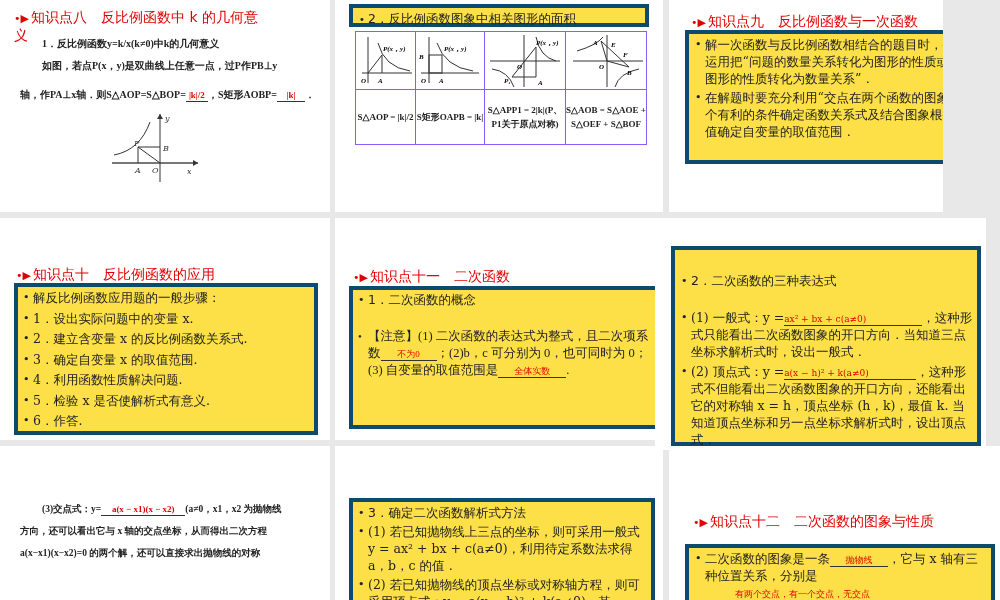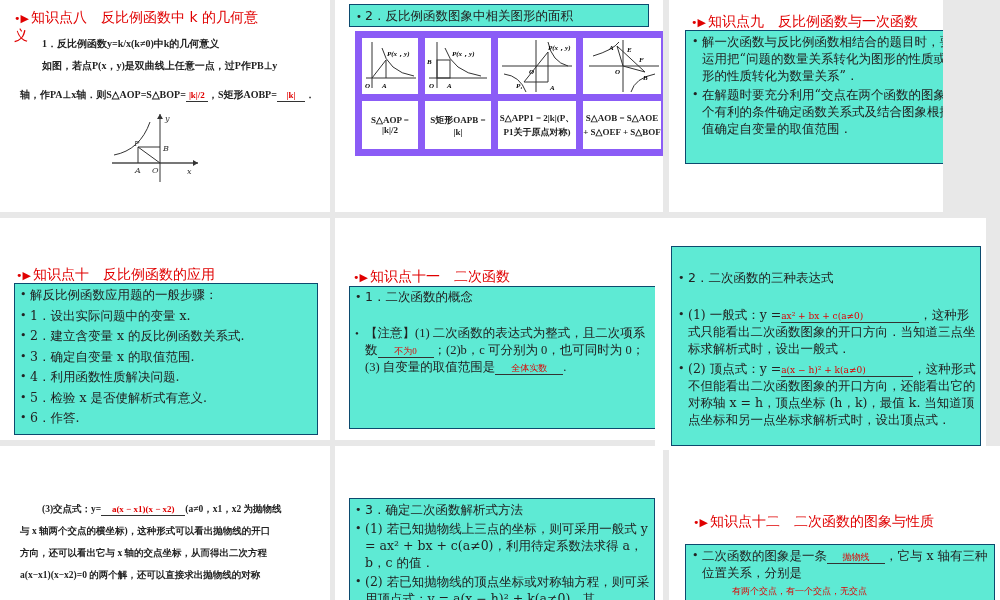--- a/index.html
+++ b/index.html
@@ -23,30 +23,30 @@
   #s8 { left:335px; top:446px; width:328px; height:154px; }
   #s9 { left:669px; top:446px; width:331px; height:154px; }
 
   .kp-title {
     position:absolute; color:#e00000;
     font-family:"DejaVu Sans","Liberation Sans",sans-serif;
     font-size:14px; line-height:18px; white-space:nowrap;
   }
   .kp-title .mk { font-size:11px; margin-right:2px; }
   .box {
-    position:absolute; border:1px solid #0c4a6e; background:#5eead4;
+    position:absolute; border:4px solid #0c4a6e; background:#fde047;
     box-sizing:border-box;
   }
   .li { position:relative; padding-left:12px; font-size:12.5px; line-height:17px; }
   .li::before { content:"•"; position:absolute; left:2px; top:0; font-size:11px; }
   .bold { font-family:"DejaVu Sans","Liberation Sans",sans-serif; }
   .red { color:#e00000; }
   .blank { display:inline-block; border-bottom:1px solid #333; text-align:center; color:#e00000; font-size:9px; line-height:11px; vertical-align:baseline; }
   table.area { border-collapse:collapse; position:absolute; left:20px; top:31px; }
-  table.area td { border:7px solid #8b5cf6; text-align:center; font-size:9px; font-weight:bold; font-family:"Liberation Serif",serif; padding:0; }
+  table.area td { border:1px solid #8b5cf6; text-align:center; font-size:9px; font-weight:bold; font-family:"Liberation Serif",serif; padding:0; }
 </style>
 </head>
 <body>
 
 <div class="slide" id="s1">
   <div class="kp-title" style="left:14px;top:8px;">
     <span class="mk">•▶</span><span>知识点八　反比例函数中 k 的几何意</span>
   </div>
   <div class="kp-title" style="left:14px;top:26px;">义</div>
   <div style="position:absolute;left:42px;top:37px;font-size:10px;font-weight:bold;font-family:'Liberation Serif',serif;">1．反比例函数y=k/x(k≠0)中k的几何意义</div>
@@ -192,21 +192,20 @@
       <span>(2) 顶点式：y =</span><span class="blank" style="width:132px;text-align:left;">a(x − h)² + k(a≠0)</span><span>，这种形式不但能看出二次函数图象的开口方向，还能看出它的对称轴 x = h，顶点坐标 (h，k)，最值 k. 当知道顶点坐标和另一点坐标求解析式时，设出顶点式．</span>
     </div>
   </div>
 </div>
 
 <div class="slide" id="s7">
   <div style="position:absolute;left:20px;top:52px;width:300px;font-size:9.5px;font-weight:bold;line-height:22px;font-family:'Liberation Serif',serif;">
     <div style="padding-left:22px;white-space:nowrap;">
       <span>(3)交点式：y=</span><span class="blank" style="width:84px;font-size:9px;">a(x − x1)(x − x2)</span><span>(a≠0，x1，x2 为抛物线</span>
     </div>
-    <div style="white-space:nowrap;">与 x 轴两个交点的横坐标)，这种形式可以看出抛物线的开口</div>
     <div style="white-space:nowrap;">方向，还可以看出它与 x 轴的交点坐标，从而得出二次方程</div>
     <div style="white-space:nowrap;">a(x−x1)(x−x2)=0 的两个解，还可以直接求出抛物线的对称</div>
   </div>
 </div>
 
 <div class="slide" id="s8">
   <div class="box" style="left:14px;top:52px;width:306px;height:120px;padding:2px 3px;">
     <div class="li bold">3．确定二次函数解析式方法</div>
     <div class="li" style="margin-top:2px;">(1) 若已知抛物线上三点的坐标，则可采用一般式 y = ax² + bx + c(a≠0)，利用待定系数法求得 a，b，c 的值．</div>
     <div class="li" style="margin-top:2px;">(2) 若已知抛物线的顶点坐标或对称轴方程，则可采用顶点式：y = a(x − h)² + k(a≠0)，其</div>

